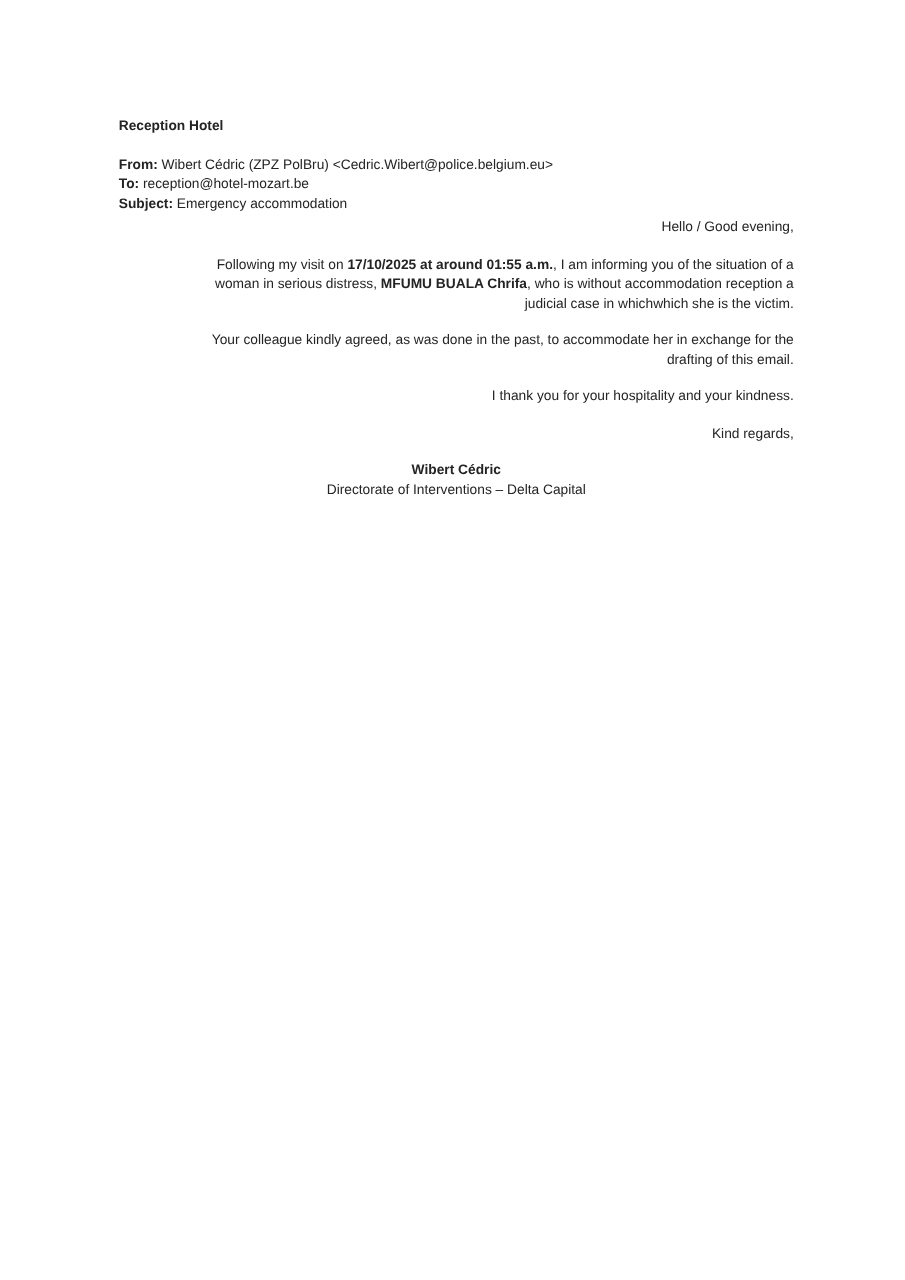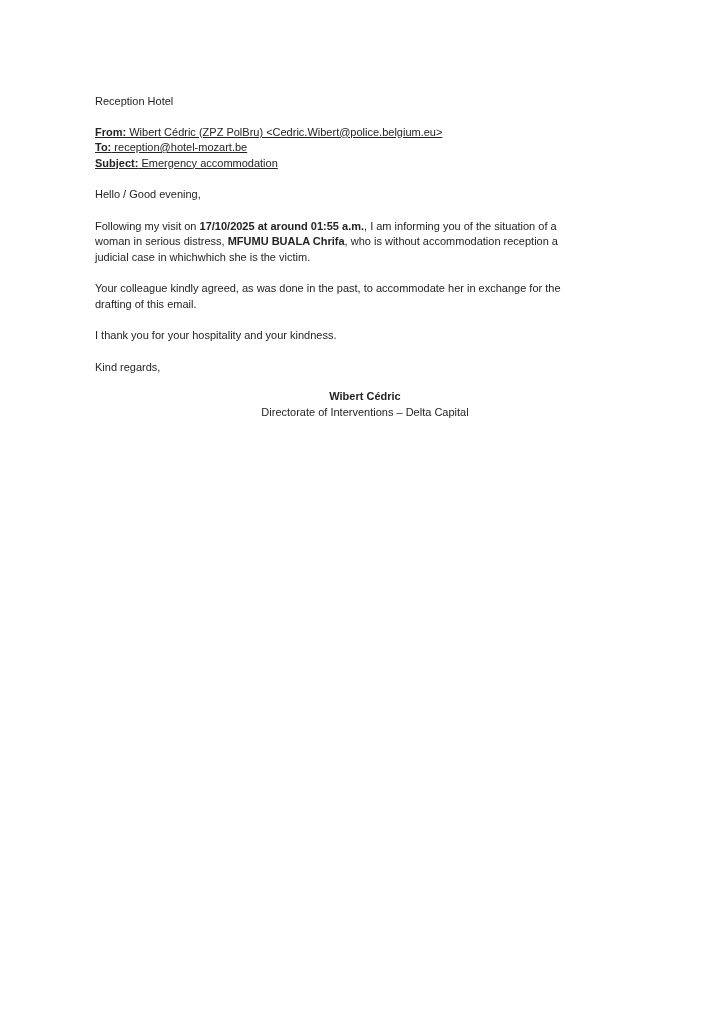--- a/index.html
+++ b/index.html
@@ -21,29 +21,29 @@
     left: 95px;
     top: 94px;
     width: 540px;
     font-size: 11px;
     line-height: 15.5px;
   }
   .line {
     white-space: nowrap;
   }
   .email-title {
-    font-weight: normal;
+    font-weight: bold;
     margin: 0 0 15px 0;
   }
   .header-block {
     margin: 0 0 4px 0;
-    text-decoration: underline;
   }
   .para {
-    margin: 16px 0 14px 0;
+    margin: 4px 0 14px 0;
+    text-align: right;
   }
   .signature-block {
     margin: 0;
     text-align: center;
   }
   .bold {
     font-weight: bold;
   }
   b {
     font-weight: bold;

